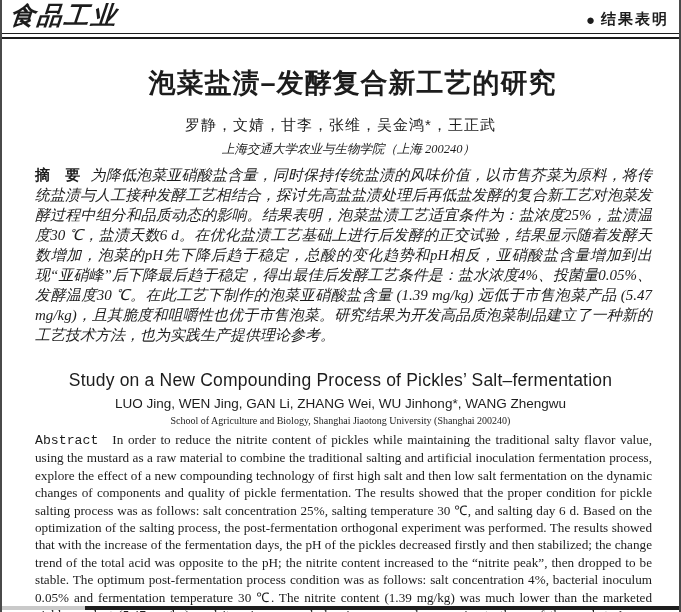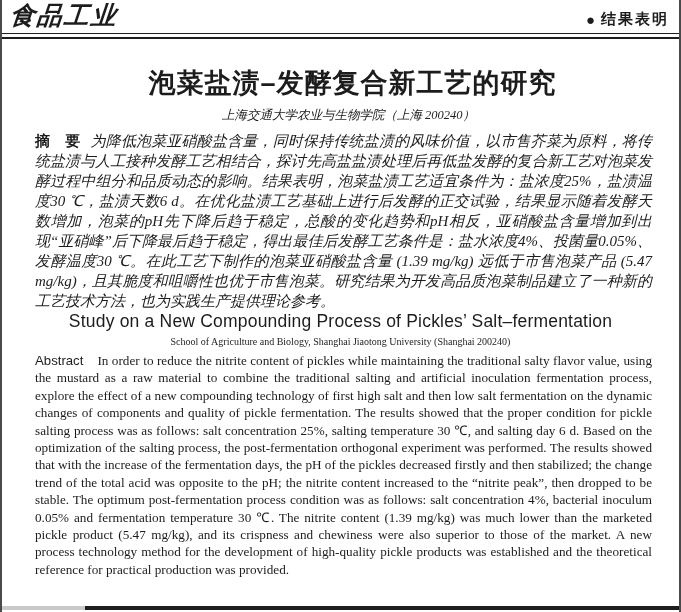--- a/index.html
+++ b/index.html
@@ -57,36 +57,36 @@
     font-size:15px;line-height:20px;
     font-style:italic;
     font-family:"Liberation Serif",serif;
   }
   .label-cn{
     font-style:normal;font-weight:bold;
     font-family:"Liberation Sans",sans-serif;
     margin-right:10px;
   }
   
-  .en-head{text-align:center;}
+  .en-head{text-align:center;margin-top:25px;}
   .en-title{font-size:17.5px;letter-spacing:.2px;}
   .en-authors{font-size:13.5px;margin-top:5px;}
   .en-affil{
     font-size:10px;margin-top:4px;
     font-family:"Liberation Serif",serif;
   }
   
   .en-block{margin:5px 27px 0 33px;}
   .en-abstract,.en-keywords{
     margin:0;text-align:justify;
     font-size:13.2px;line-height:17.4px;
     font-family:"Liberation Serif",serif;
   }
   .label-en{
-    font-family:Liberation Sans, sans-serif;
+    font-family:Liberation Mono, monospace;
     margin-right:14px;
   }
   
   .bottom-rule{
     position:absolute;left:0;right:0;bottom:2px;height:4px;
     background:linear-gradient(to right,#c9c9c9 0 83px,#1e1e1e 83px 100%);
   }
 </style>
 </head>
 <body>
@@ -98,31 +98,33 @@
     <div class="section-tag">
       <span class="bullet">●</span>
       <span>结果表明</span>
     </div>
   </div>
 
   <div class="double-rule"></div>
 
   <h1 class="cn-title" style="margin-bottom:0;">泡菜盐渍–发酵复合新工艺的研究</h1>
 
+  <div class="cn-authors">罗静，文婧，甘李，张维，吴金鸿*，王正武</div>
 
   <div class="cn-affil">上海交通大学农业与生物学院（上海 200240）</div>
 
   <div class="cn-block">
     <p class="cn-abstract">
       <span class="label-cn">摘　要</span><span>为降低泡菜亚硝酸盐含量，同时保持传统盐渍的风味价值，以市售芥菜为原料，将传统盐渍与人工接种发酵工艺相结合，探讨先高盐盐渍处理后再低盐发酵的复合新工艺对泡菜发酵过程中组分和品质动态的影响。结果表明，泡菜盐渍工艺适宜条件为：盐浓度25%，盐渍温度30 ℃，盐渍天数6 d。在优化盐渍工艺基础上进行后发酵的正交试验，结果显示随着发酵天数增加，泡菜的pH先下降后趋于稳定，总酸的变化趋势和pH相反，亚硝酸盐含量增加到出现“亚硝峰”后下降最后趋于稳定，得出最佳后发酵工艺条件是：盐水浓度4%、投菌量0.05%、发酵温度30 ℃。在此工艺下制作的泡菜亚硝酸盐含量 (1.39 mg/kg) 远低于市售泡菜产品 (5.47 mg/kg)，且其脆度和咀嚼性也优于市售泡菜。研究结果为开发高品质泡菜制品建立了一种新的工艺技术方法，也为实践生产提供理论参考。</span>
     </p>
   </div>
 
   <div class="en-head">
     <div class="en-title">Study on a New Compounding Process of Pickles’ Salt–fermentation</div>
+    <div class="en-authors">LUO Jing, WEN Jing, GAN Li, ZHANG Wei, WU Jinhong*, WANG Zhengwu</div>
     <div class="en-affil">School of Agriculture and Biology, Shanghai Jiaotong University (Shanghai 200240)</div>
   </div>
 
   <div class="en-block">
     <p class="en-abstract">
       <span class="label-en">Abstract</span><span>In order to reduce the nitrite content of pickles while maintaining the traditional salty flavor value, using the mustard as a raw material to combine the traditional salting and artificial inoculation fermentation process, explore the effect of a new compounding technology of first high salt and then low salt fermentation on the dynamic changes of components and quality of pickle fermentation. The results showed that the proper condition for pickle salting process was as follows: salt concentration 25%, salting temperature 30 ℃, and salting day 6 d. Based on the optimization of the salting process, the post-fermentation orthogonal experiment was performed. The results showed that with the increase of the fermentation days, the pH of the pickles decreased firstly and then stabilized; the change trend of the total acid was opposite to the pH; the nitrite content increased to the “nitrite peak”, then dropped to be stable. The optimum post-fermentation process condition was as follows: salt concentration 4%, bacterial inoculum 0.05% and fermentation temperature 30 ℃. The nitrite content (1.39 mg/kg) was much lower than the marketed pickle product (5.47 mg/kg), and its crispness and chewiness were also superior to those of the market. A new process technology method for the development of high-quality pickle products was established and the theoretical reference for practical production was provided.</span>
     </p>
 
   </div>
 

